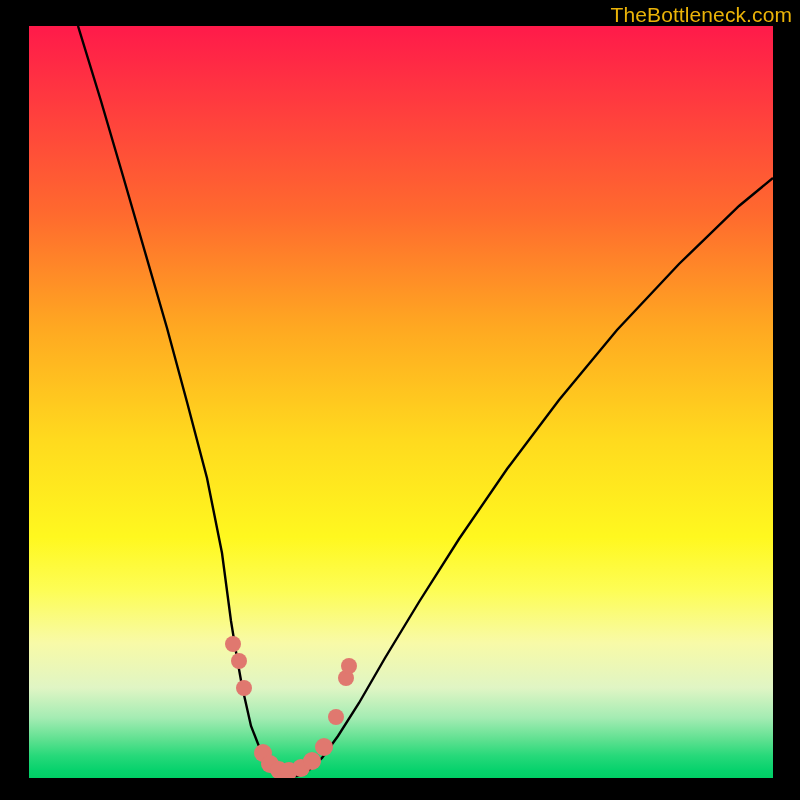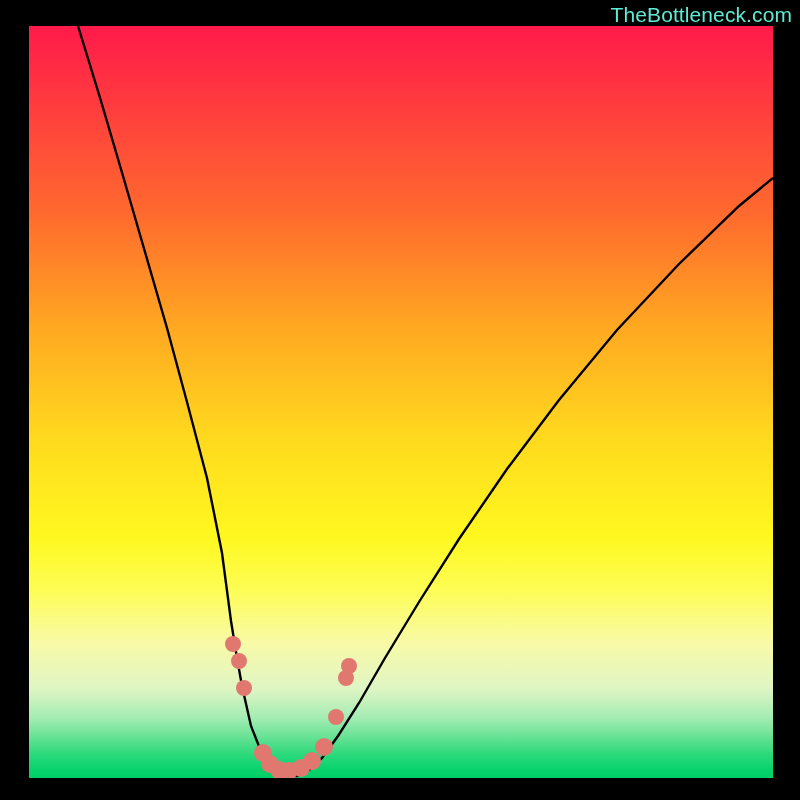--- a/index.html
+++ b/index.html
@@ -33,21 +33,21 @@
       #06d26c 99%,
       #00cf65 100%
     );
   }
   .watermark {
     position: absolute;
     top: 3px;
     right: 8px;
     font-family: Arial, Helvetica, sans-serif;
     font-size: 21px;
-    color: #5eead4;
+    color: #eab308;
     letter-spacing: 0.1px;
     z-index: 10;
   }
   svg {
     position: absolute;
     left: 0;
     top: 0;
   }
 </style>
 </head>

